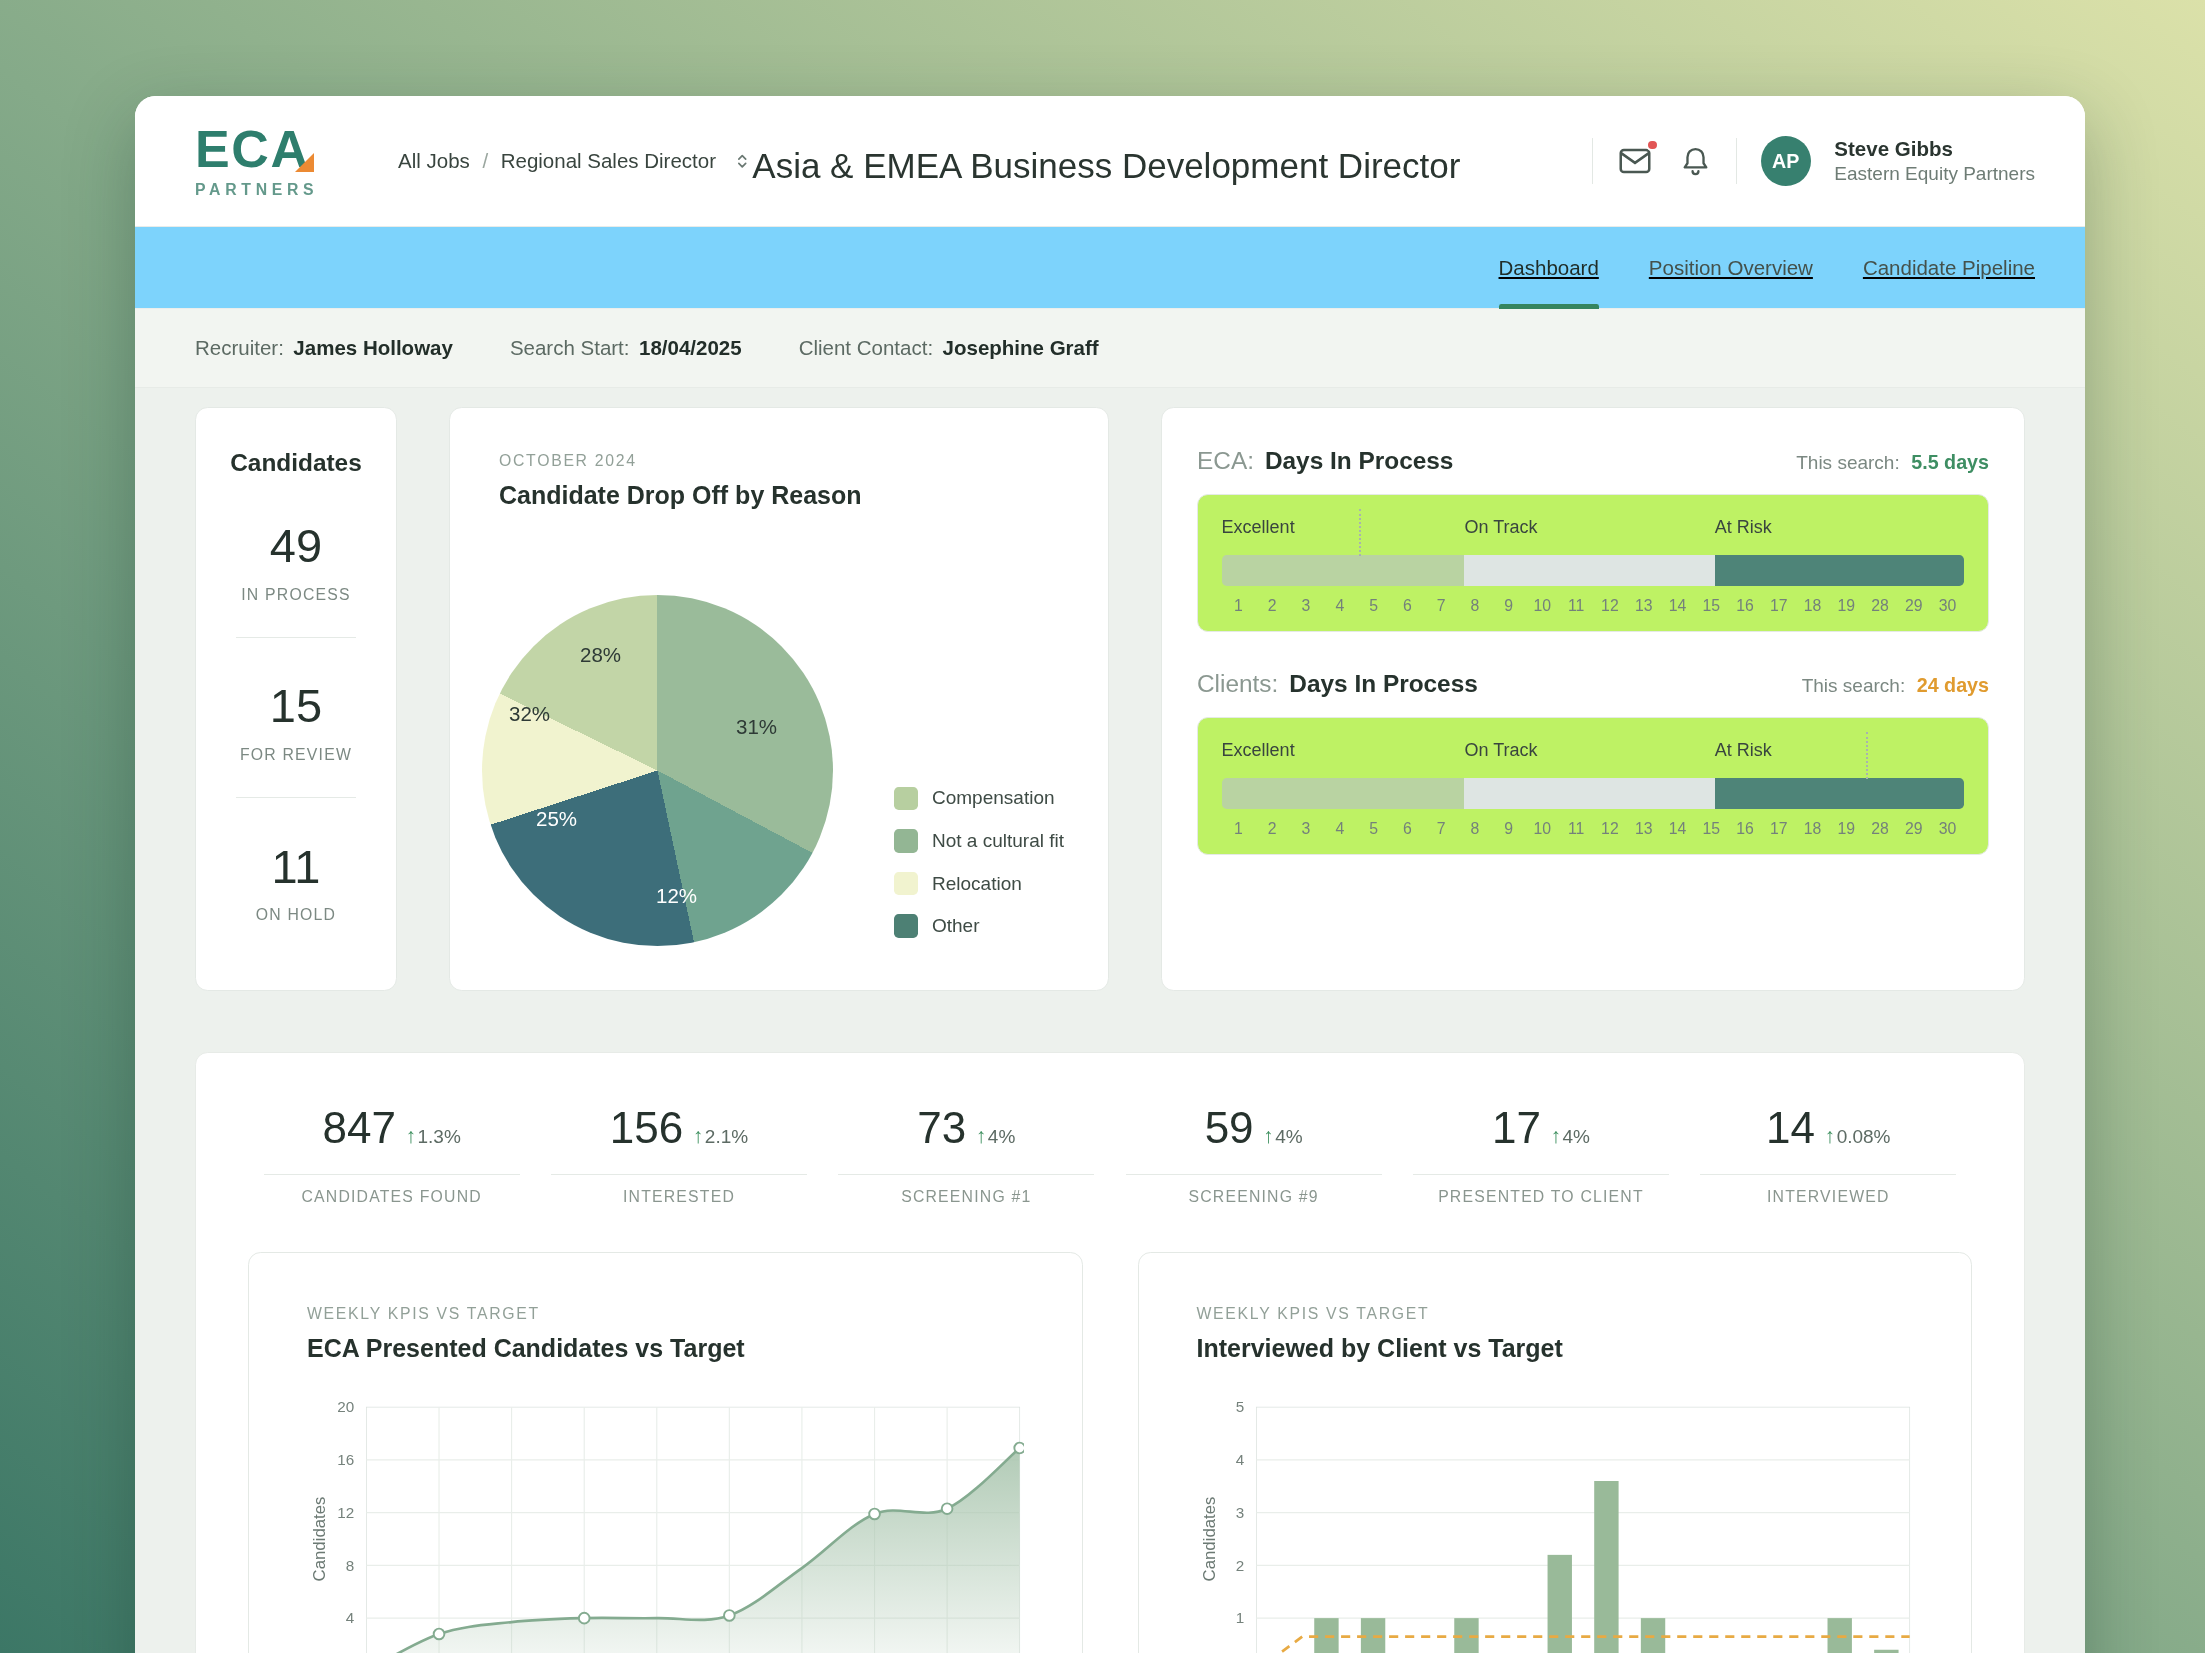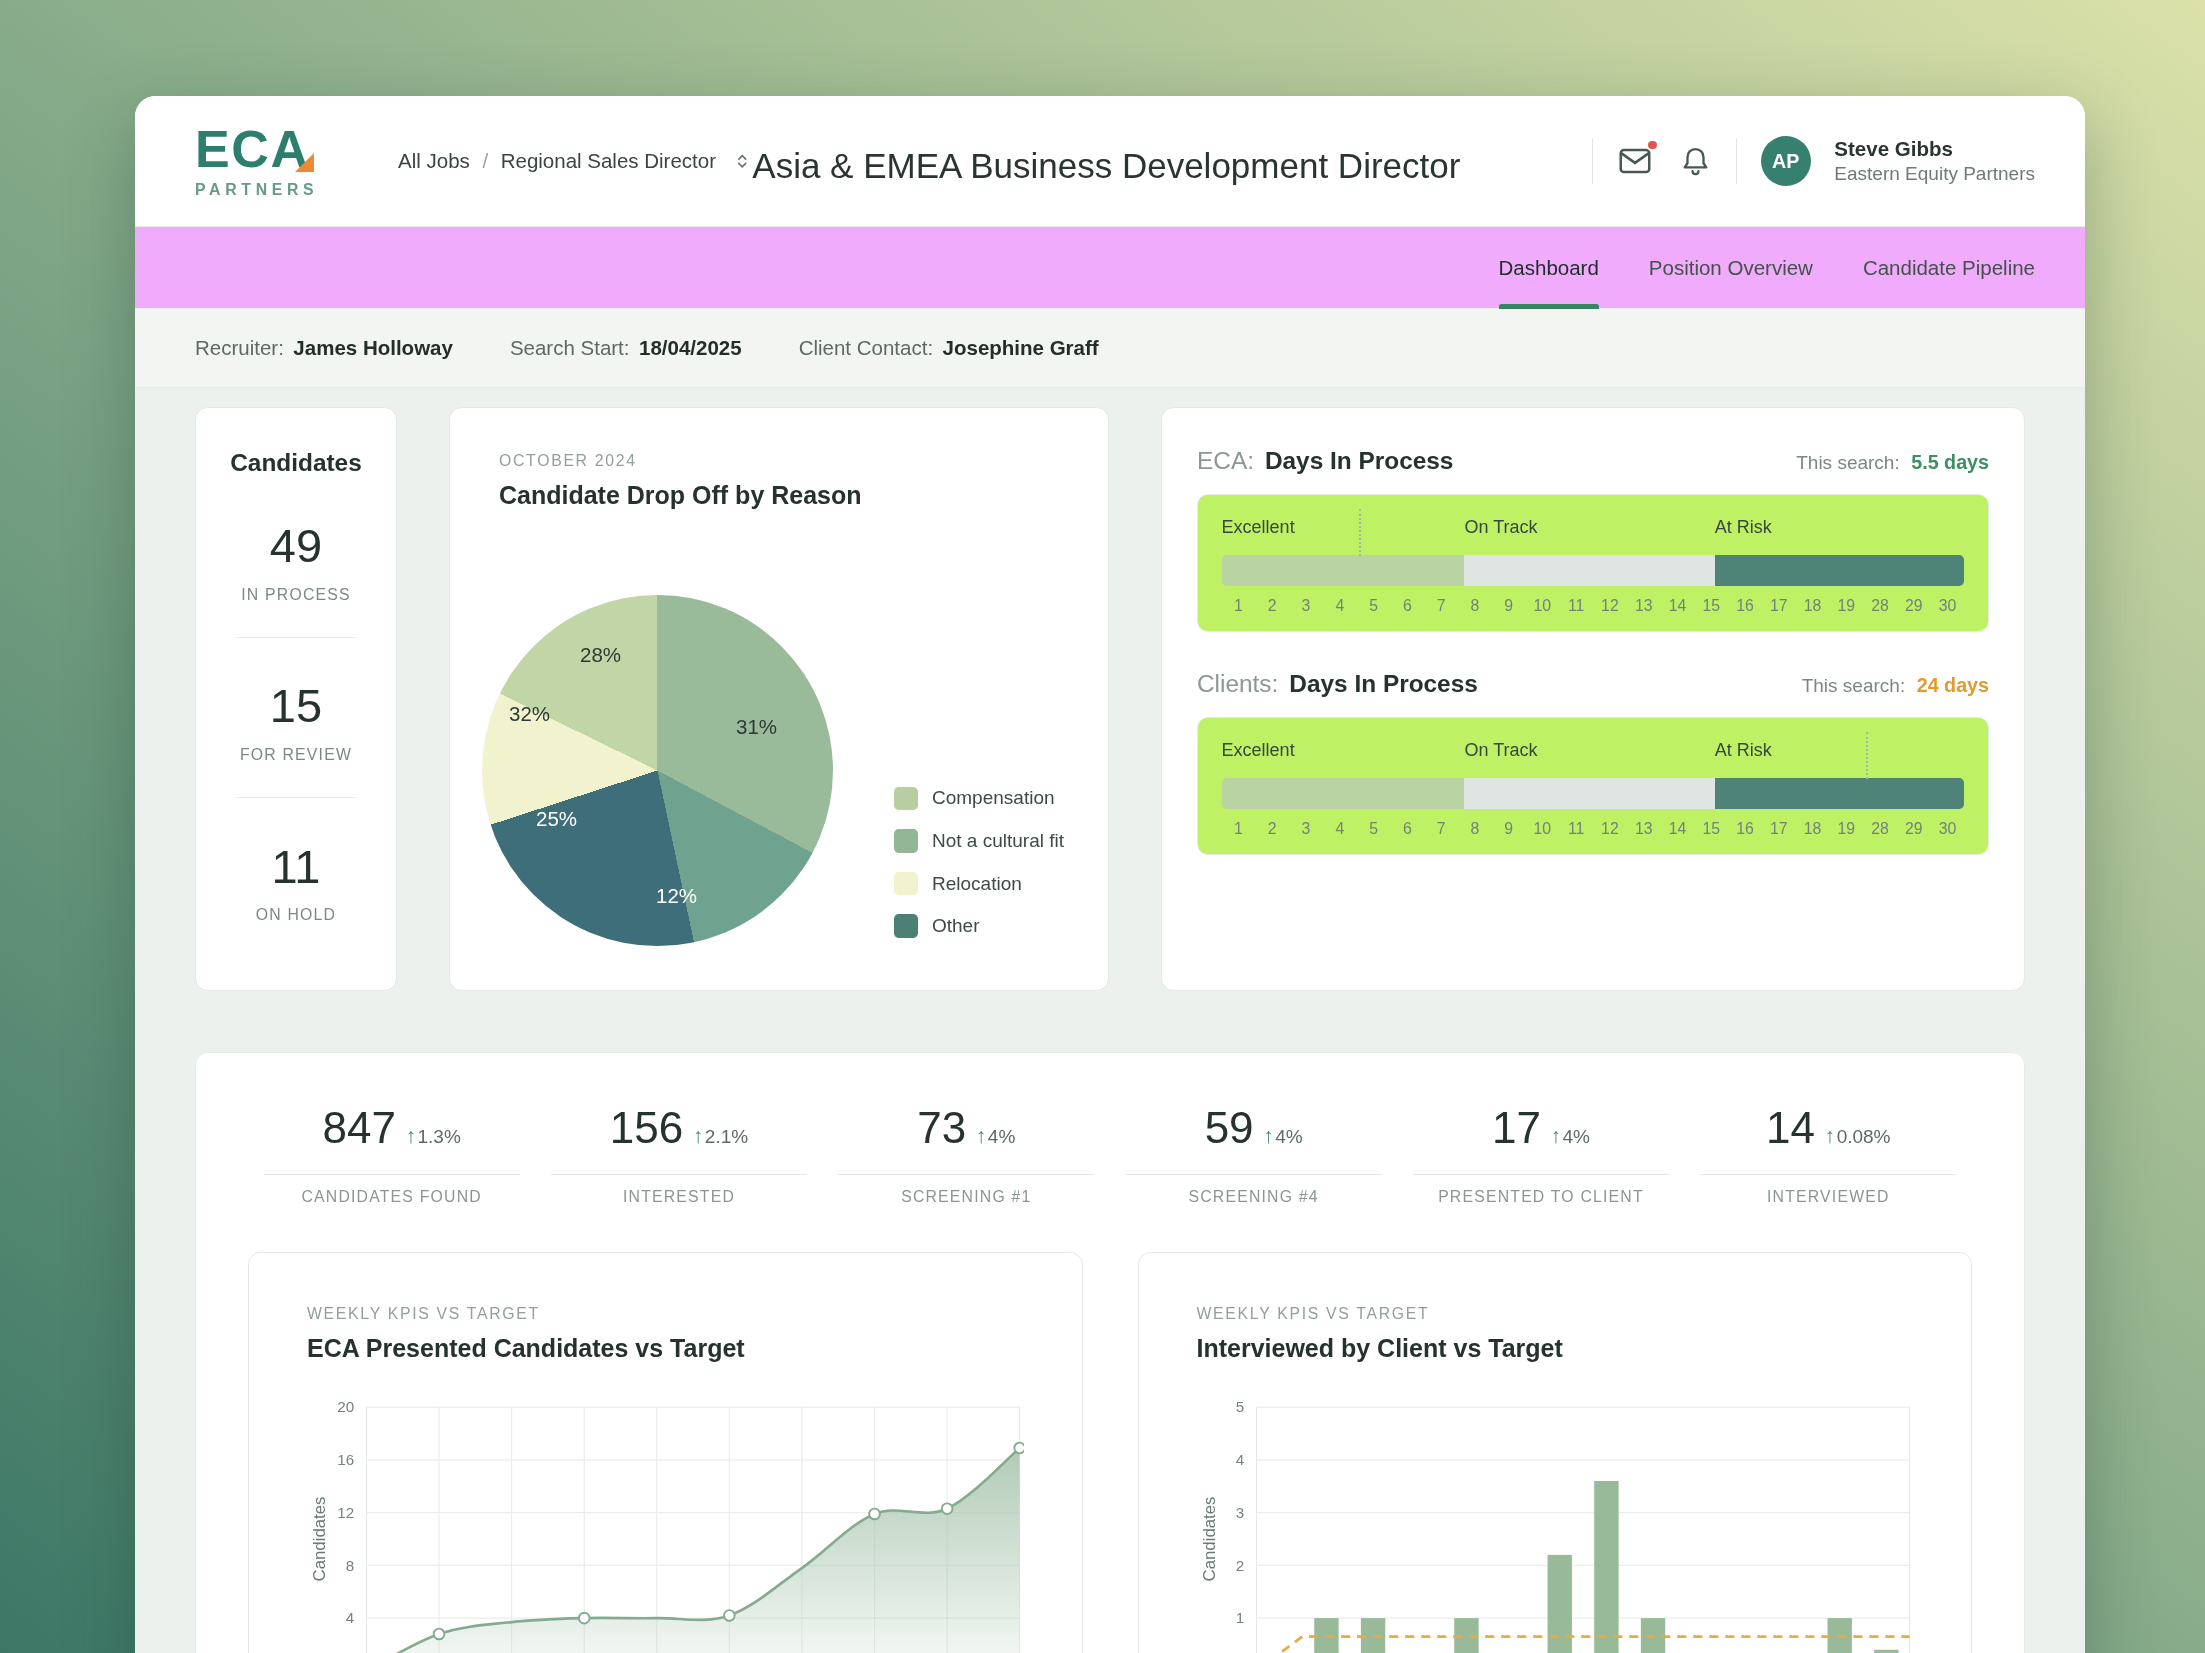--- a/index.html
+++ b/index.html
@@ -22,21 +22,21 @@
   .top-right{margin-left:auto;display:flex;align-items:center;gap:23.6px;}
   .vdiv{width:0.8px;height:46px;background:#e3e8e4;}
   .icon-btn{position:relative;display:flex;align-items:center;justify-content:center;cursor:pointer;}
   .mail-dot{position:absolute;top:-3.2px;right:-4.7px;width:12.6px;height:12.6px;border-radius:50%;background:#e25555;border:2.4px solid #fff;}
   .avatar{width:50px;height:50px;border-radius:50%;background:#37806f;color:#fff;font-size:19.7px;font-weight:700;
           display:flex;align-items:center;justify-content:center;cursor:pointer;}
   .user-name{font-size:20.5px;font-weight:700;color:#2a3530;}
   .user-co{font-size:19px;color:#6e7c75;margin-top:2.4px;}
 
   
-  .tabs{height:82px;display:flex;justify-content:flex-end;gap:50px;padding:0 50px;background:#f0abfc;border-bottom:0.8px solid #ebeeec;}
+  .tabs{height:82px;display:flex;justify-content:flex-end;gap:50px;padding:0 50px;background:#7dd3fc;border-bottom:0.8px solid #ebeeec;text-decoration:underline;}
   .tab{display:flex;align-items:center;font-size:20.5px;color:#44514b;position:relative;cursor:pointer;}
   .tab.active{color:#1f2c27;font-weight:500;}
   .tab.active::after{content:"";position:absolute;left:0;right:0;bottom:-0.8px;height:4.7px;background:#35845f;border-radius:2.4px 2.4px 0 0;}
 
   
   .infobar{height:79px;background:#f2f5f1;display:flex;align-items:center;gap:57px;padding:0 60px;border-bottom:0.8px solid #e7ebe7;}
   .info-item{display:flex;align-items:baseline;justify-content:center;}
   .info-label{color:#5c6a63;font-size:20.5px;margin-right:9.5px;}
   .info-value{color:#222e29;font-size:20.5px;font-weight:700;}
 
@@ -322,21 +322,21 @@
               </div>
               <div class="f-div"></div>
               <div class="f-label">SCREENING #1</div>
             </div>
             <div class="f-cell">
               <div class="f-top">
                 <span class="f-val">59</span>
                 <span class="f-delta"><span class="f-arrow">↑</span>4%</span>
               </div>
               <div class="f-div"></div>
-              <div class="f-label">SCREENING #4</div>
+              <div class="f-label">SCREENING #9</div>
             </div>
             <div class="f-cell">
               <div class="f-top">
                 <span class="f-val">17</span>
                 <span class="f-delta"><span class="f-arrow">↑</span>4%</span>
               </div>
               <div class="f-div"></div>
               <div class="f-label">PRESENTED TO CLIENT</div>
             </div>
             <div class="f-cell">

